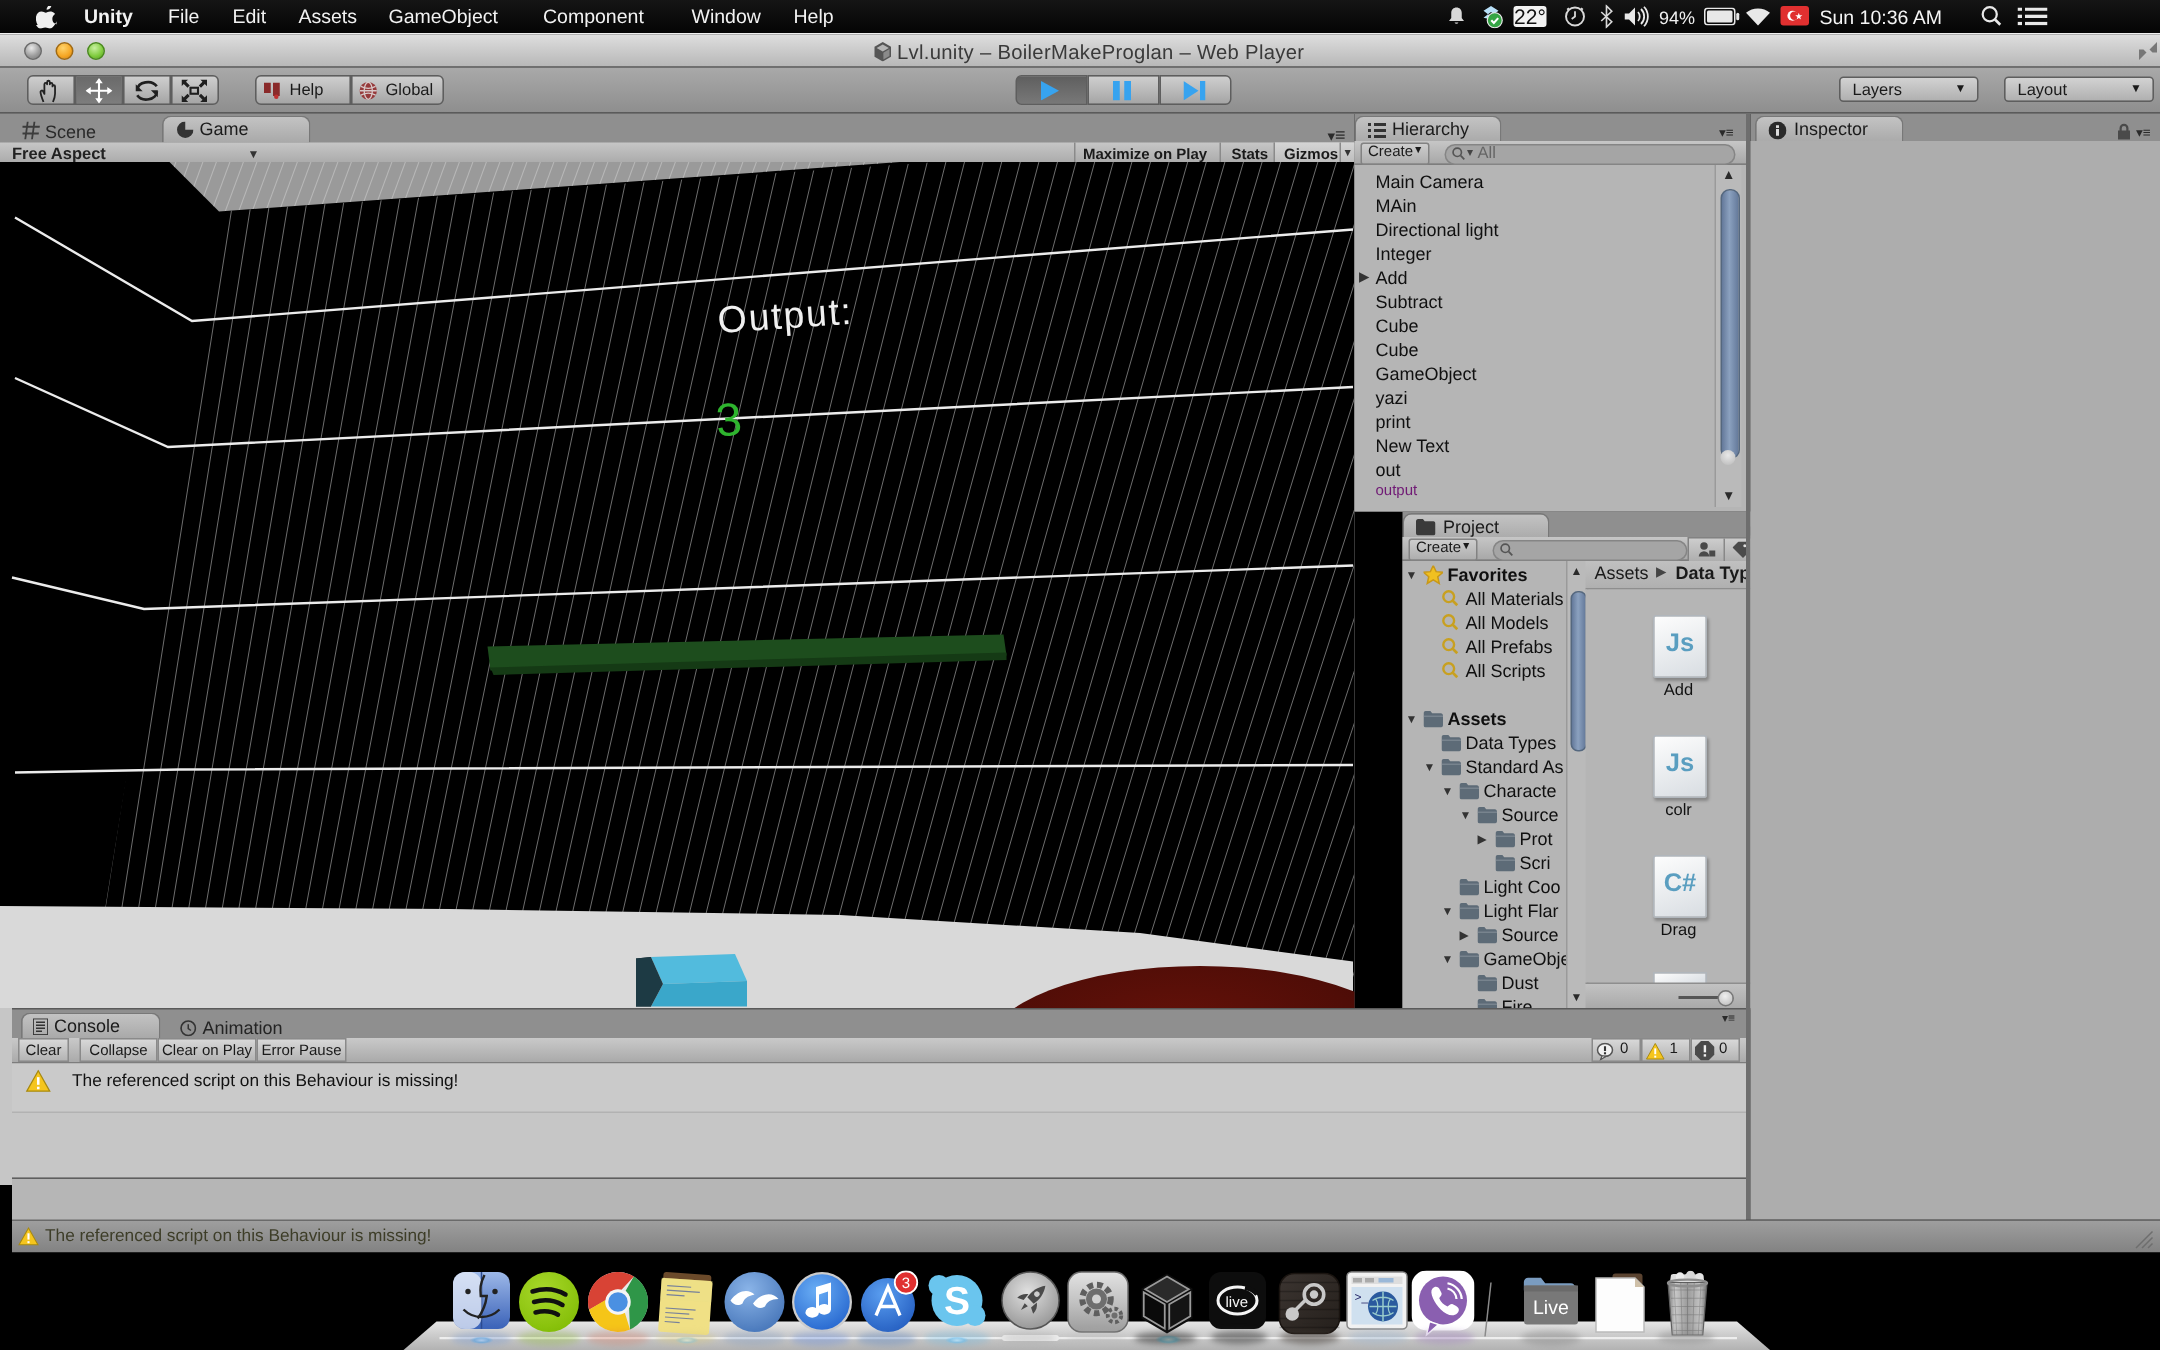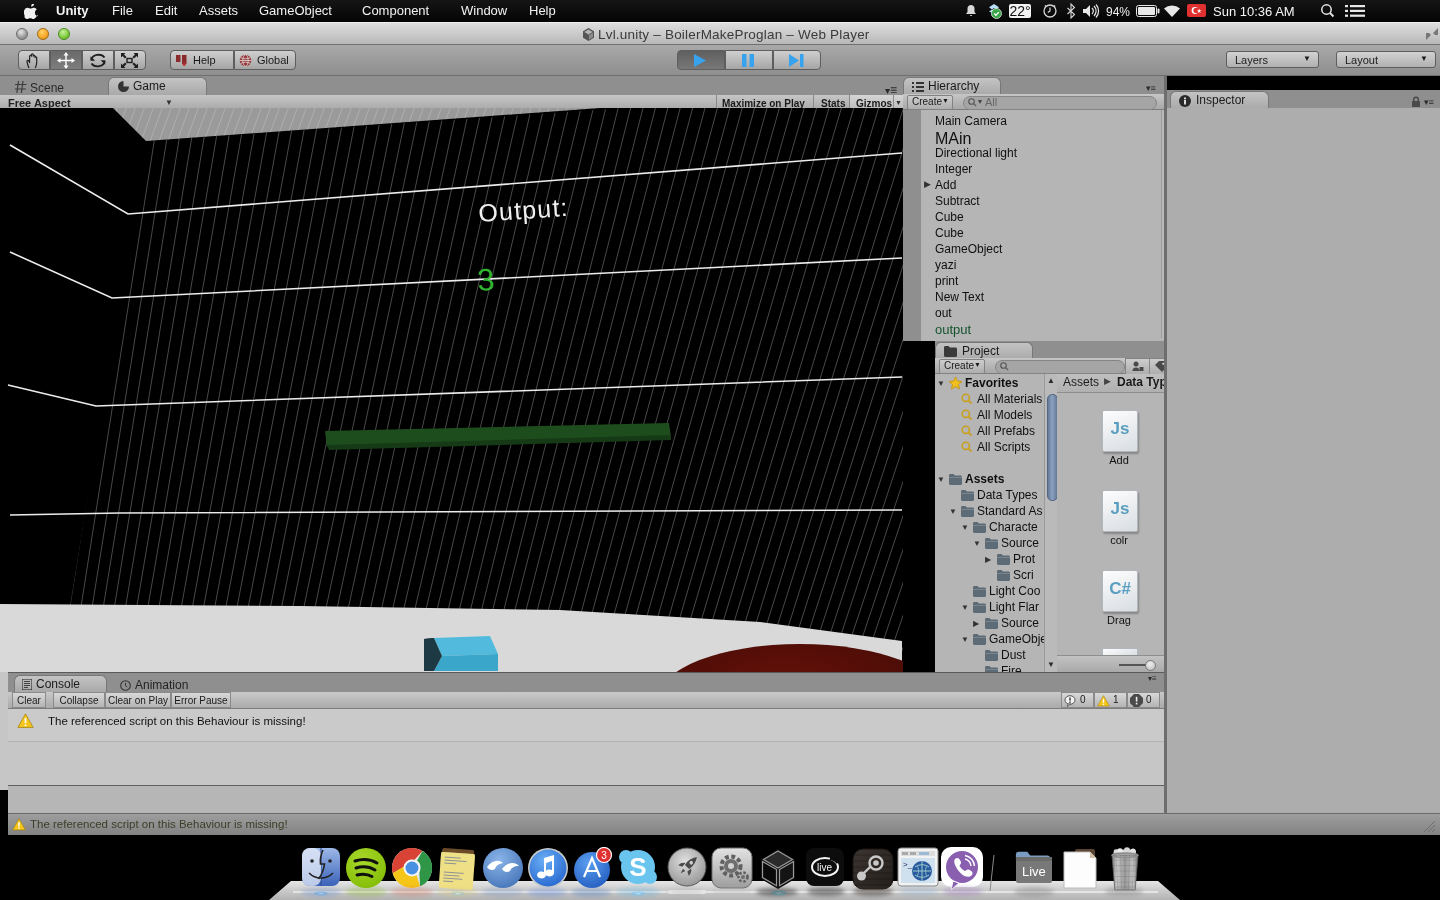--- a/index.html
+++ b/index.html
@@ -403,36 +403,36 @@
       </div>
     <div class="abs" style="left:60px;top:1.5px;width:192px;height:12px;background:#a5a5a5;border:1px solid #858585;border-radius:7px;">
       <svg class="abs" style="left:4px;top:1.5px" width="9" height="9" viewBox="0 0 9 9">
           <circle cx="3.5" cy="3.5" r="2.8" fill="none" stroke="#555" stroke-width="1.1"></circle>
           <path d="m5.8 5.8 2.4 2.4" stroke="#555" stroke-width="1.2"></path>
         </svg>
       <span style="position:absolute;left:14px;top:0px;font-size:8px;color:#444;">▾</span>
       <span style="position:absolute;left:21px;top:-1px;font-size:11px;color:#666;">All</span>
     </div>
   </div>
-  <div class="abs" style="left:0;top:34px;width:261px;height:231px;background:#b5b5b5;margin-left:18px;">
+  <div class="abs" style="left:0;top:34px;width:261px;height:231px;background:#b5b5b5;">
     <div class="txt" style="left:14px;top:4px;font-size:12px;color:#101010;">Main Camera</div>
-      <div class="txt" style="left:14px;top:20px;font-size:16px;color:#101010;">MAin</div>
+      <div class="txt" style="left:14px;top:20px;font-size:12px;color:#101010;">MAin</div>
       <div class="txt" style="left:14px;top:36px;font-size:12px;color:#101010;">Directional light</div>
       <div class="txt" style="left:14px;top:52px;font-size:12px;color:#101010;">Integer</div>
       <div class="txt" style="left:14px;top:68px;font-size:12px;color:#101010;">Add</div>
       <div class="txt" style="left:3px;top:69px;font-size:9px;color:#333;">▶</div>
       <div class="txt" style="left:14px;top:84px;font-size:12px;color:#101010;">Subtract</div>
       <div class="txt" style="left:14px;top:100px;font-size:12px;color:#101010;">Cube</div>
       <div class="txt" style="left:14px;top:116px;font-size:12px;color:#101010;">Cube</div>
       <div class="txt" style="left:14px;top:132px;font-size:12px;color:#101010;">GameObject</div>
       <div class="txt" style="left:14px;top:148px;font-size:12px;color:#101010;">yazi</div>
       <div class="txt" style="left:14px;top:164px;font-size:12px;color:#101010;">print</div>
       <div class="txt" style="left:14px;top:180px;font-size:12px;color:#101010;">New Text</div>
       <div class="txt" style="left:14px;top:196px;font-size:12px;color:#101010;">out</div>
-      <div class="txt" style="left:14px;top:212px;font-size:13px;color:#14532d;">output</div>
+      <div class="txt" style="left:14px;top:212px;font-size:10px;color:#701a75;">output</div>
     <div class="abs" style="left:240px;top:0;width:17px;height:228px;background:#bababa;border-left:1px solid #9a9a9a;">
       <div class="txt" style="left:4px;top:1px;font-size:9px;color:#2a2a2a;">▲</div>
       <div class="abs" style="left:2.5px;top:16px;width:11px;height:178px;border-radius:6px;background:linear-gradient(90deg,#64799a,#8ba1bf 45%,#64799a);border:1px solid #55687f;"></div>
       <div class="abs" style="left:3px;top:190px;width:10px;height:10px;border-radius:50%;background:radial-gradient(circle at 50% 35%,#e8e8e8,#b8b8b8);"></div>
       <div class="txt" style="left:4px;top:215px;font-size:9px;color:#2a2a2a;">▼</div>
     </div>
   </div>
 </div>
 
 <div class="abs" id="projcol" style="left:935px;top:341px;width:261px;height:331px;background:#8f8f8f;">
@@ -606,21 +606,21 @@
   </div>
   <div class="abs" style="left:122px;top:281px;width:139px;height:17px;background:linear-gradient(#c2c2c2,#a8a8a8);border-top:1px solid #8e8e8e;">
     <div class="abs" style="left:62px;top:8px;width:36px;height:1.5px;background:#555;"></div>
     <div class="abs" style="left:88px;top:4px;width:9px;height:9px;border-radius:50%;background:radial-gradient(circle at 45% 35%,#f0f0f0,#b8b8b8);border:1px solid #777;"></div>
   </div>
   </div>
 </div>
 
 <div class="abs" style="left:1164px;top:76px;width:3px;height:737px;background:#6e6e6e;"></div>
 
-<div class="abs" id="inspcol" style="left:1167px;top:90px;width:273px;height:737px;background:#8f8f8f;">
+<div class="abs" id="inspcol" style="left:1167px;top:76px;width:273px;height:737px;background:#8f8f8f;">
   <div class="tab" style="left:3px;top:1px;width:99px;">
     <svg class="abs" style="left:8px;top:3px" width="12" height="12" viewBox="0 0 12 12">
         <circle cx="6" cy="6" r="6" fill="#2a2a2a"></circle>
         <rect x="5" y="5" width="2" height="4.5" fill="#ddd"></rect>
         <rect x="5" y="2.5" width="2" height="1.8" fill="#ddd"></rect>
       </svg>
     <span style="position:absolute;left:25px;top:1px;">Inspector</span>
   </div>
   <svg class="abs" style="left:244px;top:6px" width="10" height="12" viewBox="0 0 10 12">
       <path fill="#4a4a4a" d="M2 5V3.5A3 3 0 0 1 8 3.5V5h1v6H1V5zm1.5 0h3V3.5a1.5 1.5 0 0 0-3 0z"></path>

